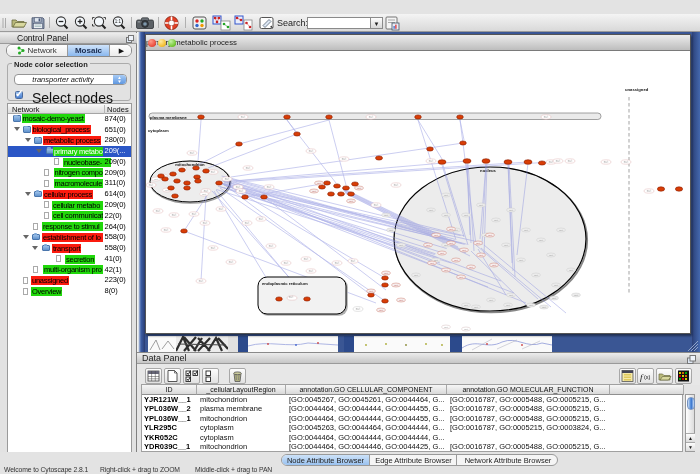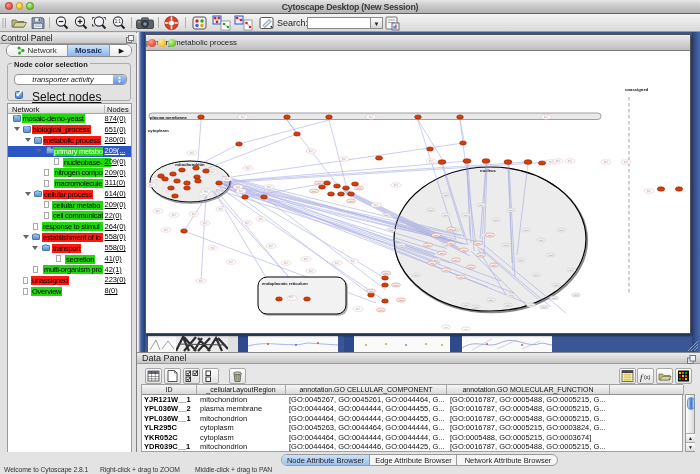--- a/index.html
+++ b/index.html
@@ -18,42 +18,42 @@
   background:linear-gradient(#f4f4f4,#d9d9d9); border-bottom:1px solid #9a9a9a; }
 #toolbar svg { position:absolute; top:1px; }
 .tsep { position:absolute; top:3px; width:1px; height:11px; background:#b0b0b0; }
 #searchlbl { position:absolute; left:277px; top:4px; font-size:9px; color:#222; }
 #searchbox { position:absolute; left:307px; top:2.5px; width:63px; height:12px; background:#fff; border:1px solid #8a8a8a; border-right:none; }
 #searcharrow { position:absolute; left:370px; top:2.5px; width:13px; height:12px; background:linear-gradient(#fdfdfd,#d8d8d8); border:1px solid #8a8a8a; font-size:6px; color:#222; text-align:center; line-height:12px; }
 
 #cpanel { left:0; top:32px; width:137px; height:434px; background:#e2e2e2; border-right:1px solid #808080;}
 #cphead { left:0; top:1px; width:137px; height:11px;
   background:linear-gradient(#ededed,#c8c8c8); border-bottom:1px solid #9a9a9a;
-  font-size:8.5px; color:#111; line-height:11px; padding-left:1px; }
+  font-size:8.5px; color:#111; line-height:11px; padding-left:17px; }
 #cptabs { left:6px; top:12px; width:126px; height:13px; background:#fff; border:1px solid #8a8a8a; border-radius:6px; overflow:hidden; }
 #tab-network { position:absolute; left:0; top:0; width:60px; height:13px; font-size:8px; color:#333; text-align:center; line-height:12px; background:linear-gradient(#ffffff,#e8e8e8); }
 #tab-mosaic { position:absolute; left:60px; top:0; width:42px; height:13px; font-size:8px; font-weight:bold; color:#1a2c50; text-align:center; line-height:12px; background:linear-gradient(#cfe3fa,#7eb0ec); border-left:1px solid #9a9a9a; }
 #tab-arrow { position:absolute; left:102px; top:0; width:24px; height:13px; border-left:1px solid #9a9a9a; background:linear-gradient(#ffffff,#e8e8e8); font-size:7px; text-align:center; line-height:12px; color:#111; }
 #fieldset1 { left:7px; top:31px; width:124px; height:38px; border:1px solid #ababab; border-radius:3px; }
 #fieldset1 .legend { position:absolute; left:4px; top:-4px; background:#e2e2e2; padding:0 2px; font-size:7.5px; font-weight:bold; color:#222; }
 #combo { position:absolute; left:6px; top:10px; width:113px; height:11px; background:#fff; border:1px solid #959595; border-radius:4px; }
 #combo .ctext { position:absolute; left:0; top:0; width:96px; text-align:center; font-size:7.5px; color:#111; line-height:10px;font-style:italic; }
 #combo .cap { position:absolute; right:0px; top:0px; width:13px; height:9.4px; border-radius:0 3.5px 3.5px 0; background:linear-gradient(#a8ccf6,#5f97e0); }
 #combo .cap .ar { position:absolute; left:0; width:13px; text-align:center; font-size:4.5px; color:#fff; }
 #checkbox { position:absolute; left:7px; top:26.5px; width:8px; height:8px; background:linear-gradient(#8fb8ec,#4a7fd0); border:1px solid #4a6a9d; border-radius:1.5px; }
 #checkbox .chk { position:absolute; left:-1px; top:-5px; font-size:10.5px; color:#fff; font-weight:bold; }
-#cbLabel { position:absolute; left:24px; top:26px; font-size:12px; color:#111;text-decoration:underline; }
+#cbLabel { position:absolute; left:24px; top:26px; font-size:14px; color:#111; }
 
 #tree { left:7px; top:71px; width:125px; height:352px; background:#fff; border:1px solid #9a9a9a; overflow:hidden; }
 #treehead { position:absolute; left:0; top:0; width:125px; height:9.5px; background:linear-gradient(#fafafa,#dcdcdc); border-bottom:1px solid #a5a5a5; font-size:7.5px; color:#111; }
 #treehead .c1 { position:absolute; left:4px; top:0.5px; }
 #treehead .c2 { position:absolute; left:96px; top:0.5px; border-left:1px solid #b5b5b5; padding-left:2px; width:25px; }
 .trow { position:absolute; left:0; width:125px; height:10.6px; font-size:7.5px; line-height:10.6px; white-space:nowrap; letter-spacing:-0.1px; }
 .trow .lbl { position:absolute; top:0.8px; height:9px; line-height:9.2px; padding:0 1px; color:#000; letter-spacing:-0.25px; }
-.trow .num { position:absolute; left:96.6px; top:0; color:#000;text-decoration:underline; }
+.trow .num { position:absolute; left:96.6px; top:0; color:#000; }
 .gbg { background:#21d80b; }
 .rbg { background:#fb1b0e; }
 .arr { position:absolute; top:2.6px; width:0; height:0; border-left:3.2px solid transparent; border-right:3.2px solid transparent; border-top:4.5px solid #666; }
 .fold { position:absolute; top:1.8px; width:8px; height:6.5px; background:linear-gradient(#9cc0e8,#6193cd); border:0.5px solid #4a76ad; border-radius:1px; }
 .fold:before { content:""; position:absolute; left:0.5px; top:-1.5px; width:3.5px; height:1.5px; background:#7fa9d9; border-radius:1px 1px 0 0; }
 .file { position:absolute; top:1.6px; width:5px; height:6.8px; background:#fff; border:0.6px solid #aaa; }
 
 #mdi { left:137px; top:32px; width:563px; height:320px; background:#3a5694; overflow:hidden; }
 #mdi .leftsh { position:absolute; left:0; top:0; width:8px; height:320px; background:linear-gradient(90deg,#ececec 0px,#fbfbf4 1px,#8ba0cc 2.5px,#3c5ea6 4px,#2a3c72 8px); }
 #mdi .rightsh { position:absolute; right:0; top:0; width:8px; height:320px; background:linear-gradient(90deg,#2c4178,#4468ae); }
@@ -79,26 +79,20 @@
 
 #tabsrow { left:0; top:452px; width:700px; height:14px; background:#e3e3e3; }
 #seg { position:absolute; left:281px; top:1.5px; width:277px; height:12px; border:1px solid #9a9a9a; border-radius:6px; background:#f5f5f5; overflow:hidden; }
 .segbtn { position:absolute; top:0; height:12px; font-size:7.5px; color:#222; text-align:center; line-height:11px; }
 #statusbar { left:0; top:466px; width:700px; height:8px; background:#e3e3e3; font-size:6.8px; color:#333; letter-spacing:-0.1px; }
 #statusbar span { position:absolute; top:0px; }
 </style>
 </head>
 <body>
 <div id="app">
-  <div id="titlebar" class="abs">
-    <div class="tl" style="left:5px;background:radial-gradient(circle at 35% 30%,#ff9a8a,#ee5544 60%,#c33);border:0.5px solid #b33;"></div>
-    <div class="tl" style="left:15.5px;background:radial-gradient(circle at 35% 30%,#ffe9a0,#f5c33b 60%,#d9a010);border:0.5px solid #c90;"></div>
-    <div class="tl" style="left:26px;background:radial-gradient(circle at 35% 30%,#c5f2a5,#7ccc3f 60%,#5a0);border:0.5px solid #590;"></div>
-    <div id="title-text">Cytoscape Desktop (New Session)</div>
-  </div>
   <div id="toolbar" class="abs">
     <svg style="left:2px" width="6" height="16">
         <line x1="1" y1="3" x2="1" y2="13" stroke="#aaa"></line>
         <line x1="3.5" y1="3" x2="3.5" y2="13" stroke="#aaa"></line>
 
 </svg>
 <svg style="left:10px" width="18" height="16" viewBox="0 0 18 16">
 <path d="M2 12 L2 5 L6 5 L7.5 6.5 L14 6.5 L14 12 Z" fill="#b8b87a" stroke="#6b6b40" stroke-width="0.8"></path>
 <path d="M3 12 L5.5 7.5 L16.5 7.5 L14 12 Z" fill="#d8d89e" stroke="#6b6b40" stroke-width="0.8"></path>
 
@@ -839,21 +833,20 @@
 <div class="drow" style="left:0;top:38.199999999999996px;width:540px">
           <span style="position:absolute;left:2px"><b>YLR295C</b></span>
           <span style="position:absolute;left:58px">cytoplasm</span>
           <span style="position:absolute;left:147px">[GO:0045263, GO:0044464, GO:0044444, G...</span>
           <span style="position:absolute;left:308px">[GO:0016787, GO:0005215, GO:0003824, G...</span>
         </div>
 <div class="drow" style="left:0;top:47.599999999999994px;width:540px">
           <span style="position:absolute;left:2px"><b>YKR052C</b></span>
           <span style="position:absolute;left:58px">cytoplasm</span>
           <span style="position:absolute;left:147px">[GO:0044464, GO:0044444, GO:0044444, G...</span>
-          <span style="position:absolute;left:308px">[GO:0005488, GO:0005215, GO:0003674]</span>
         </div>
 <div class="drow" style="left:0;top:56.99999999999999px;width:540px">
           <span style="position:absolute;left:2px"><b>YDR039C__1</b></span>
           <span style="position:absolute;left:58px">mitochondrion</span>
           <span style="position:absolute;left:147px">[GO:0044464, GO:0044446, GO:0044425, G...</span>
           <span style="position:absolute;left:308px">[GO:0016787, GO:0005488, GO:0005215, G...</span>
         </div>
 </div>
 <div id="dscroll">
         <div id="dthumb"></div>

